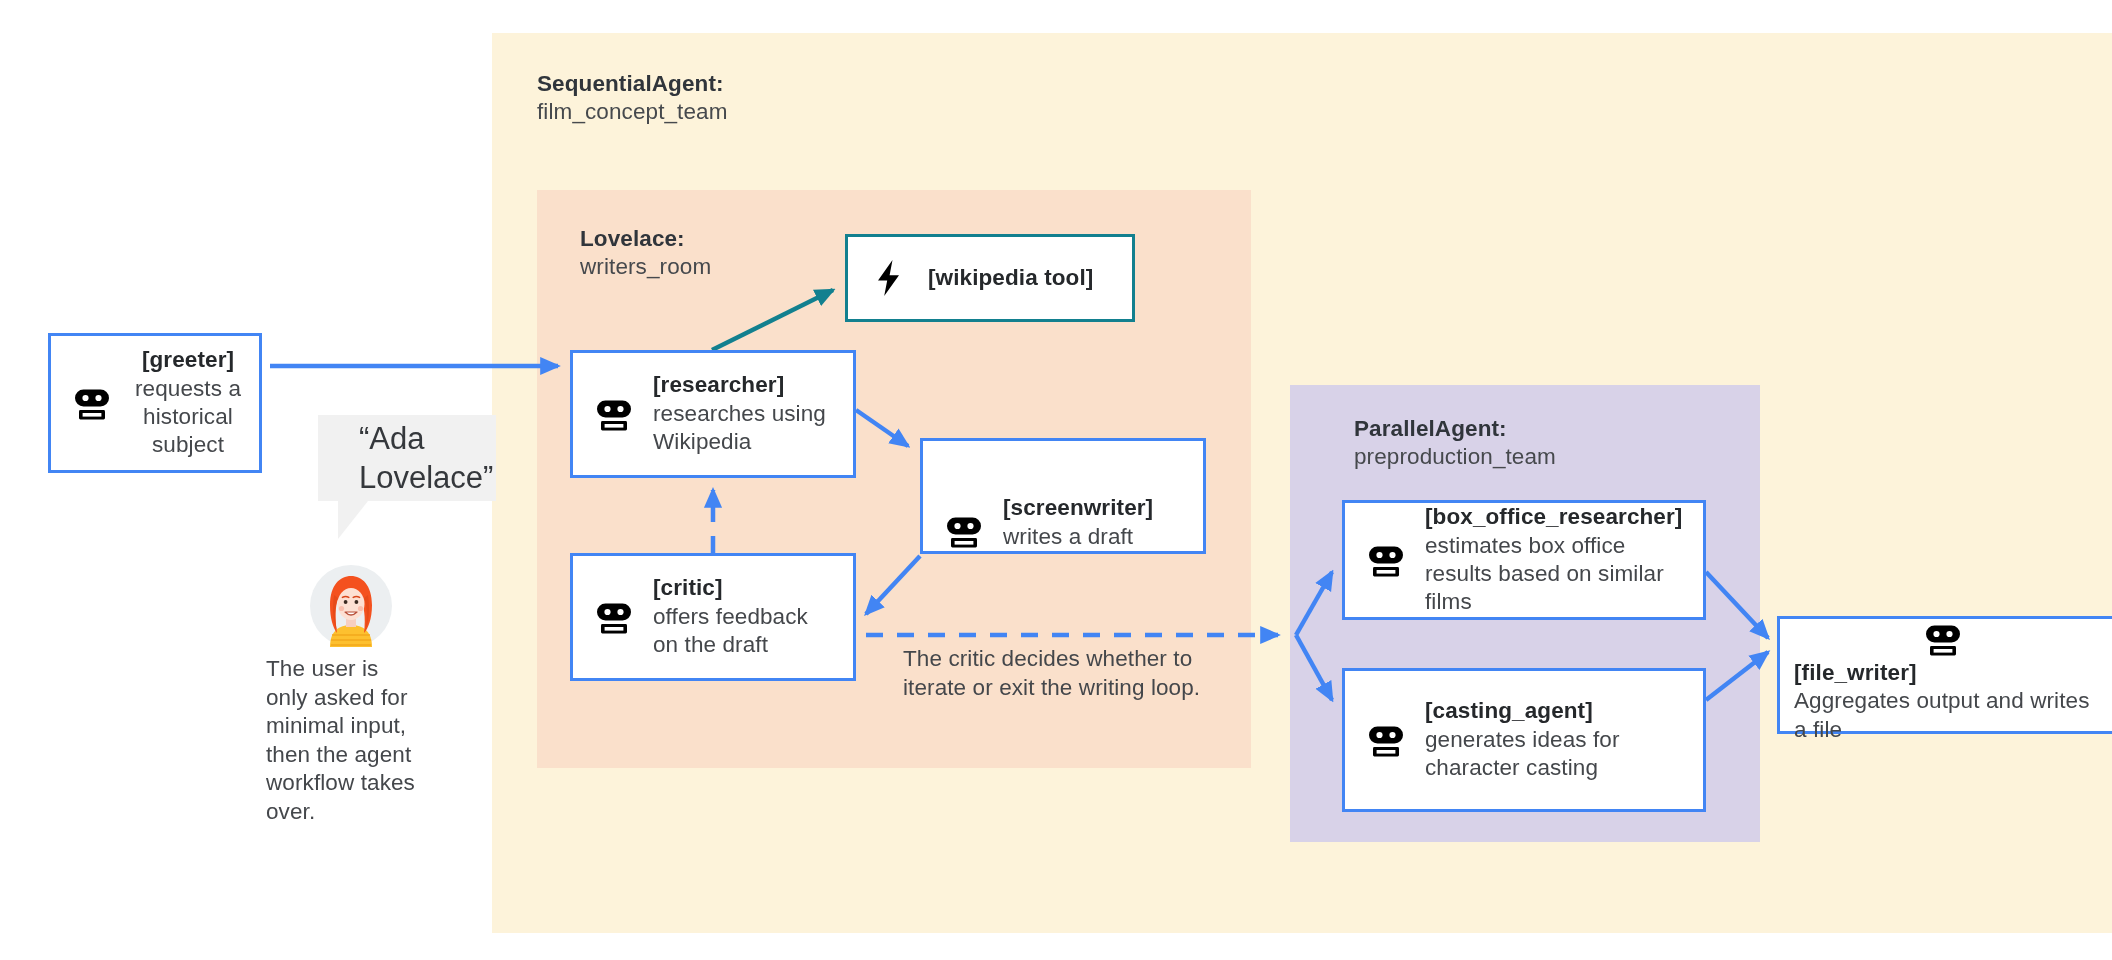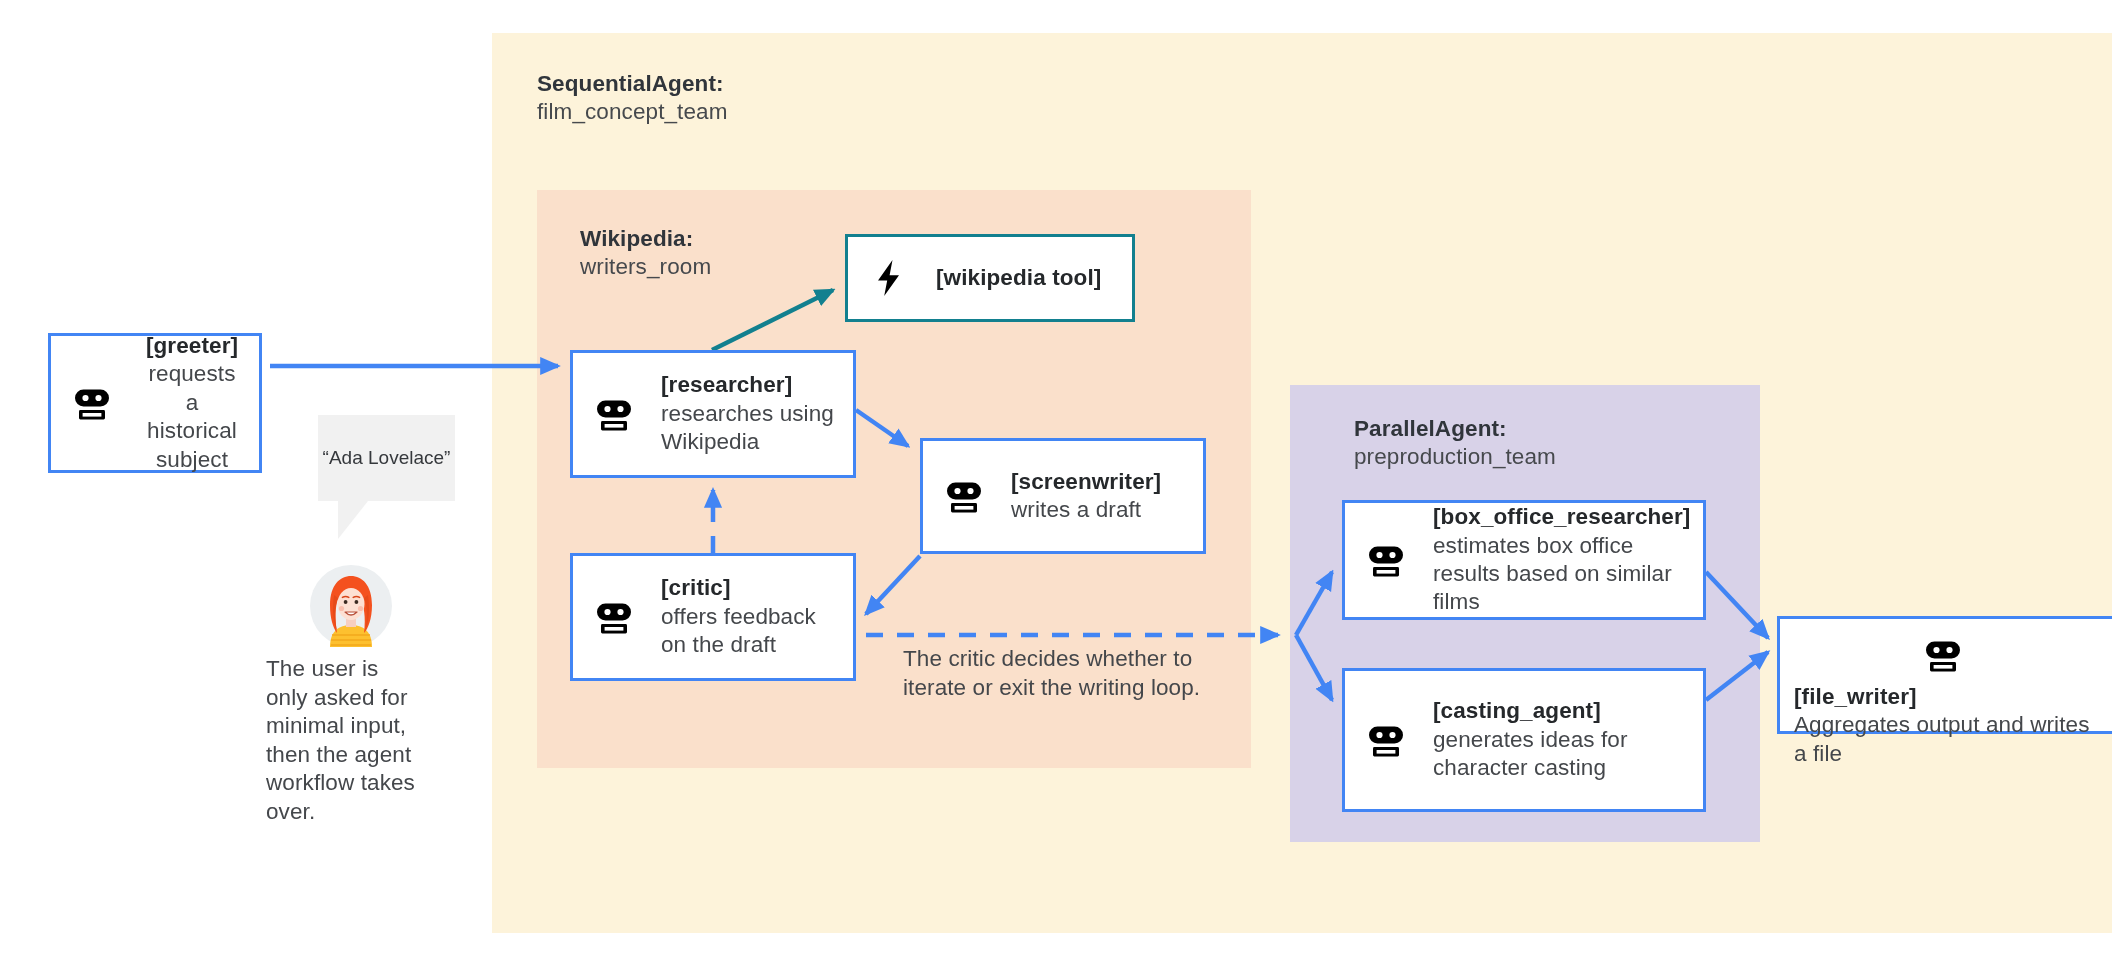--- a/index.html
+++ b/index.html
@@ -74,22 +74,21 @@
   #par-title  { left: 1318px; top: 415px; margin-left: 36px; }
 
   
   .node {
     position: absolute;
     box-sizing: border-box;
     background: #ffffff;
     border: 3px solid #4285f4;
     display: flex;
     align-items: center;
-    padding: 16px 14px;
-    gap: 8px;
+    padding: 0 14px;
   }
   .node.teal { border-color: #12808f; }
   .node .icon-wrap {
     flex: 0 0 auto;
     width: 54px;
     display: flex;
     align-items: center;
     justify-content: center;
     margin-right: 12px;
   }
@@ -107,41 +106,42 @@
   .node .n-desc {
     display: block;
     font-weight: normal;
     color: #44474b;
   }
   .node.tool .node-text .n-name { font-weight: bold; }
 
   #node-greeter      { left: 48px;   top: 333px; width: 214px; height: 140px; text-align: center; }
   #node-researcher   { left: 570px;  top: 350px; width: 286px; height: 128px; }
   #node-wikipedia    { left: 845px;  top: 234px; width: 290px; height: 88px;  }
-  #node-screenwriter { left: 920px;  top: 438px; width: 286px; height: 116px; }
+  #node-screenwriter { left: 920px;  top: 438px; width: 286px; height: 116px; align-items: flex-end; }
   #node-critic       { left: 570px;  top: 553px; width: 286px; height: 128px; }
   #node-boxoffice    { left: 1342px; top: 500px; width: 364px; height: 120px; }
   #node-casting      { left: 1342px; top: 668px; width: 364px; height: 144px; }
   #node-filewriter   { left: 1777px; top: 616px; width: 344px; height: 118px; flex-direction: column; }
 
   
   #speech-bubble {
     position: absolute;
     left: 318px;
     top: 415px;
     width: 137px;
     height: 86px;
     background: #f1f1f1;
     display: flex;
     align-items: center;
     justify-content: center;
     text-align: left;
-    font-size: 19px;
+    font-size: 31px;
     line-height: 1.26;
     color: #35383c;
+    padding-left: 41px;
   }
   #speech-tail {
     position: absolute;
     left: 338px;
     top: 501px;
     width: 0;
     height: 0;
     border-left: 0px solid transparent;
     border-right: 30px solid transparent;
     border-top: 38px solid #f1f1f1;
@@ -180,21 +180,21 @@
 
   <div class="container-box" id="seq-container"></div>
   <div class="container-box" id="loop-container"></div>
   <div class="container-box" id="parallel-container"></div>
 
   <div class="container-title" id="seq-title">
     <span class="t-bold">SequentialAgent:</span>
     <span class="t-sub">film_concept_team</span>
   </div>
   <div class="container-title" id="loop-title">
-    <span class="t-bold">Wikipedia:</span>
+    <span class="t-bold">Lovelace:</span>
     <span class="t-sub">writers_room</span>
   </div>
   <div class="container-title" id="par-title">
     <span class="t-bold">ParallelAgent:</span>
     <span class="t-sub">preproduction_team</span>
   </div>
 
   <svg class="layer-svg" viewBox="0 0 2112 960" xmlns="http://www.w3.org/2000/svg">
     <defs>
       <marker id="arrow-blue" viewBox="0 0 10 10" refX="8.6" refY="5" markerWidth="4.6" markerHeight="4.6" orient="auto-start-reverse">

